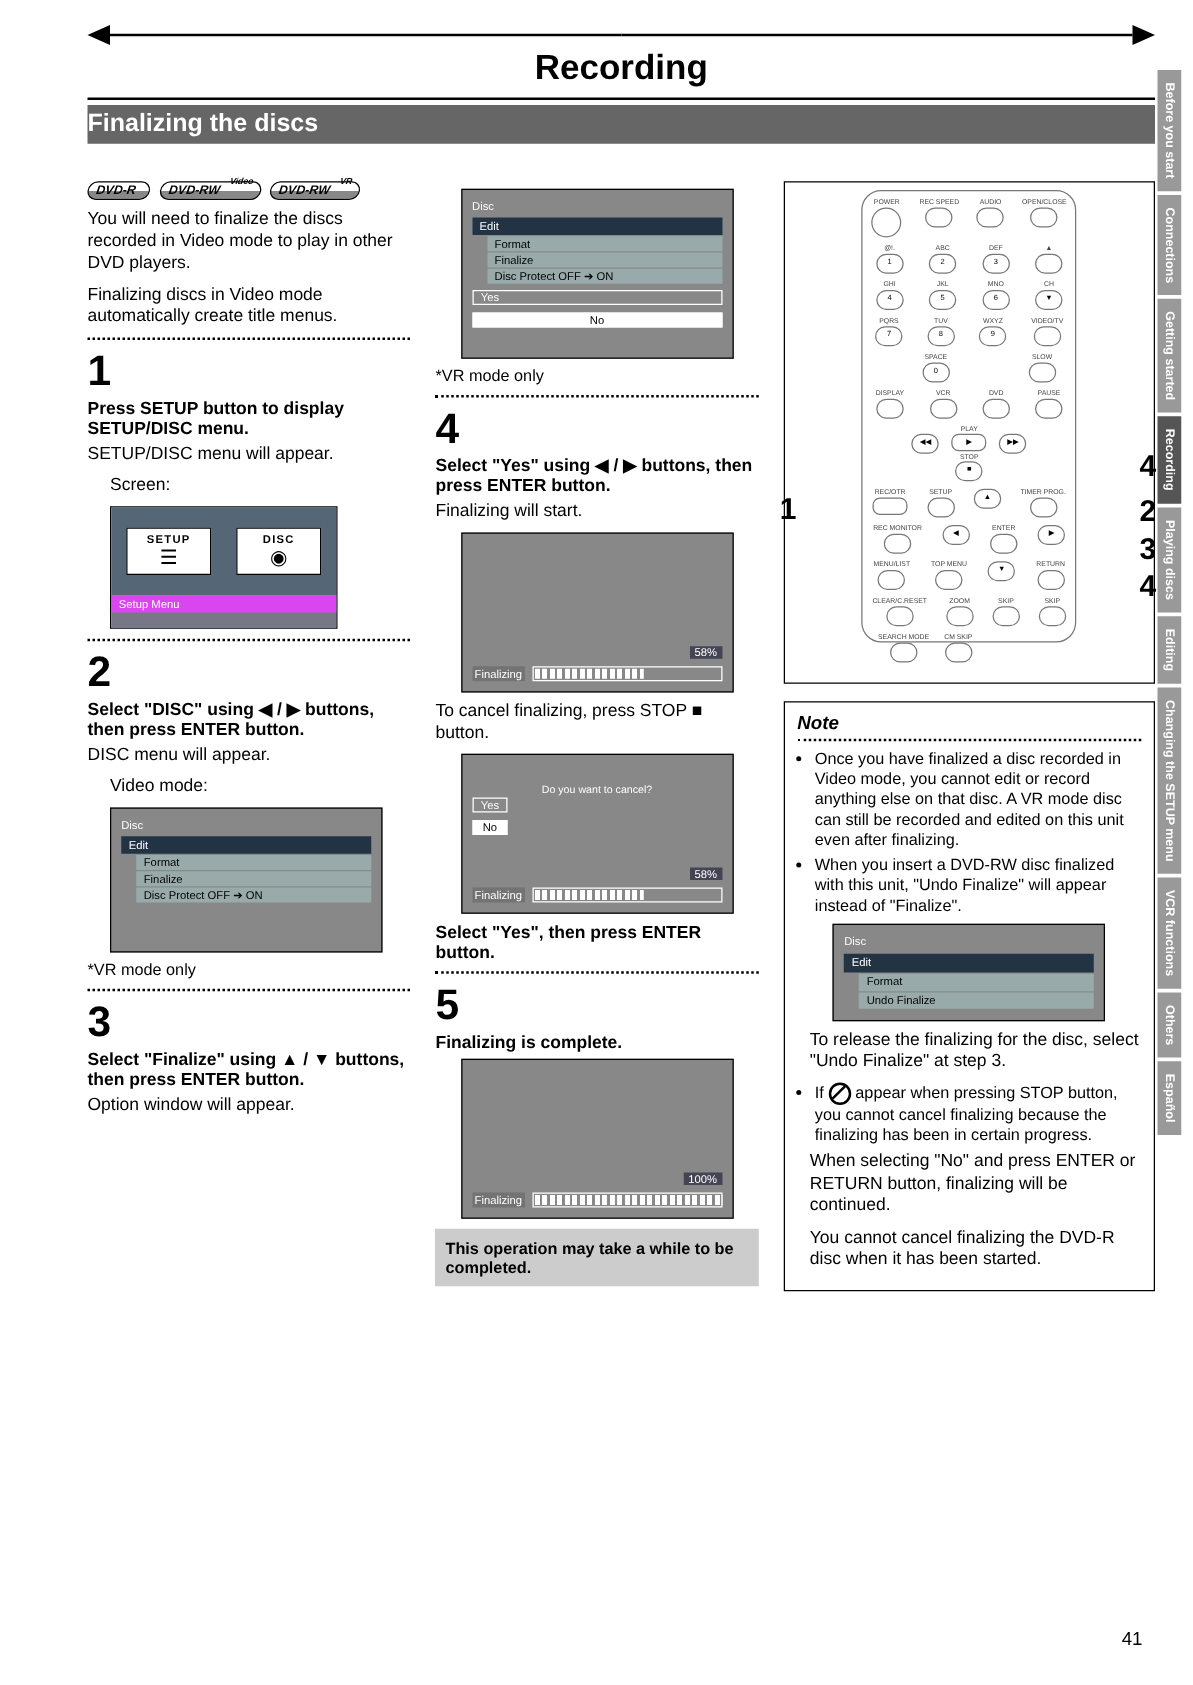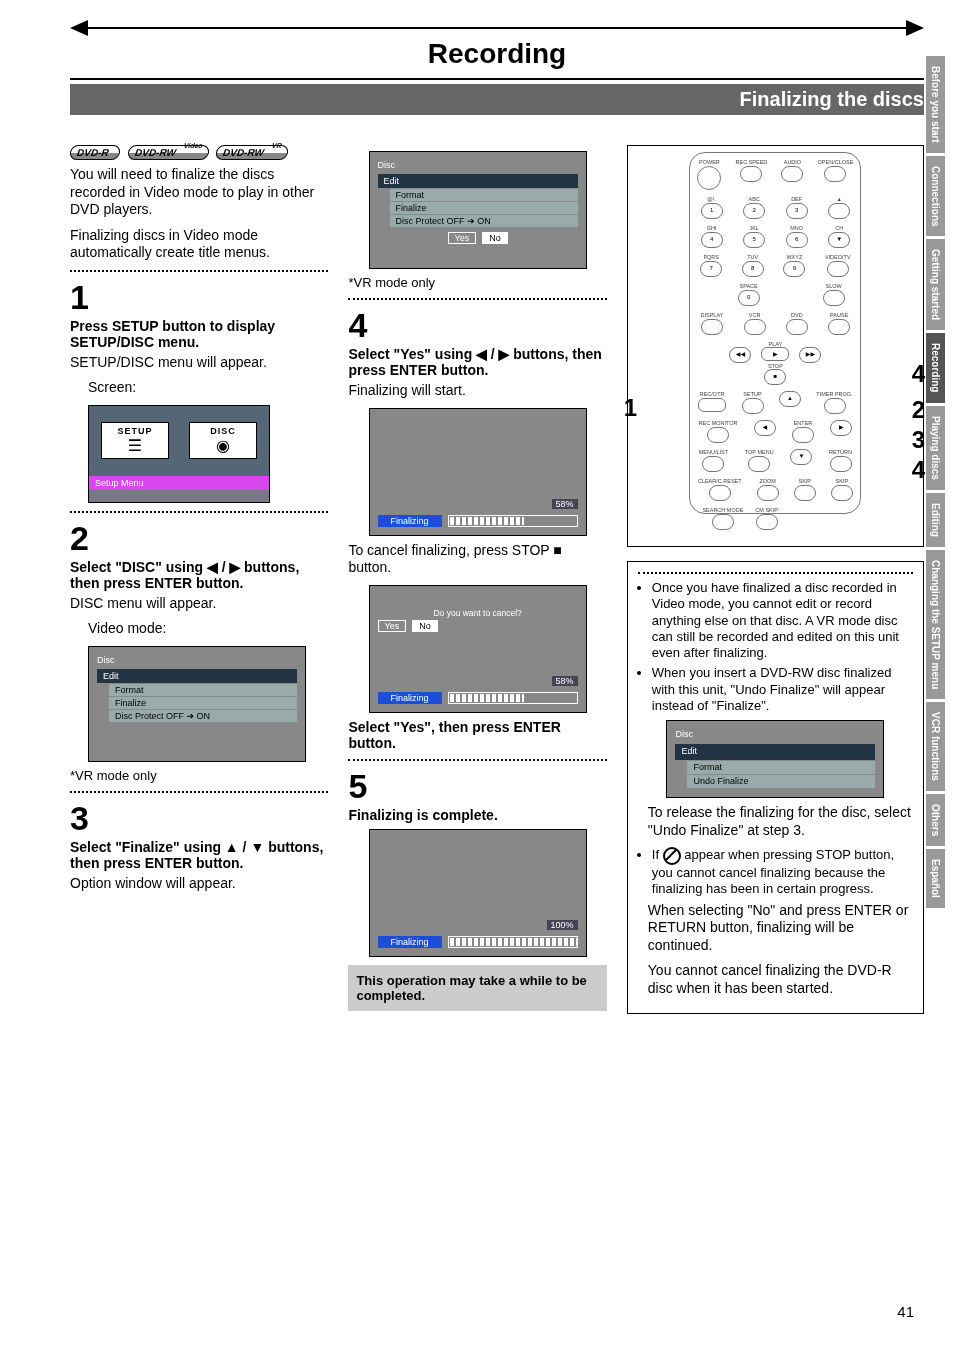--- a/index.html
+++ b/index.html
@@ -9,46 +9,46 @@
   .tab { writing-mode: vertical-rl; background:#999; color:#fff; font-size:10px; padding:10px 4px; margin-bottom:3px; text-align:center; font-weight:bold; }
   .tab.active { background:#555; }
   
   .hdr-rule { border-top:2px solid #000; margin-top:8px; }
   .hdr-title { text-align:center; font-size:28px; font-weight:bold; margin:2px 0 4px; }
   .hdr-arrow { display:flex; align-items:center; }
   .hdr-arrow .line { flex:1; height:2px; background:#000; }
   .hdr-arrow .tip { width:0; height:0; border-top:8px solid transparent; border-bottom:8px solid transparent; }
   .hdr-arrow .tip.l { border-right:18px solid #000; }
   .hdr-arrow .tip.r { border-left:18px solid #000; }
-  .sub-band { background:#666; color:#fff; font-size:20px; font-weight:bold; text-align:right; padding:4px 0; margin-top:4px; }
+  .sub-band { background:#666; color:#fff; font-size:20px; font-weight:bold; text-align:left; padding:4px 0; margin-top:4px; }
   
   .cols { display:flex; gap:20px; margin-top:30px; }
   .col { flex:1; min-width:0; }
   .col3 { flex:1.15; }
   
   .badges { display:flex; gap:8px; margin-bottom:6px; }
   .badge { border:1px solid #000; border-radius:10px; padding:1px 10px 1px 6px; font-size:10px; font-weight:bold; font-style:italic; transform:skewX(-8deg); background:linear-gradient(180deg,#fff 50%,#888 50%); display:inline-flex; align-items:center; gap:3px; }
   .badge .top { font-size:7px; position:relative; top:-7px; left:4px; }
   
   .para { font-size:14px; line-height:1.25; margin-bottom:8px; }
   .dotted { border-top:2px dotted #000; margin:8px 0; }
   .stepnum { font-size:34px; font-weight:bold; line-height:1; }
   .step-title { font-size:14px; font-weight:bold; margin:4px 0; }
   .indent { margin-left:18px; }
   
   .screen { border:1px solid #000; background:#888; padding:8px; margin:6px auto; font-size:9px; color:#fff; }
   .screen .title { color:#fff; margin-bottom:4px; }
   .screen .row { background:#445; padding:2px 6px; margin:1px 0; }
   .screen .row.sel { background:#234; }
   .screen .sub { background:#9aa; color:#000; padding:1px 6px; margin:1px 0 1px 12px; }
-  .yn { display:inline-flex; gap:6px; margin-top:4px; justify-content:center; width:100%; }
+  .yn { display:inline-flex; gap:6px; margin-top:4px; justify-content:center; width:100%;flex-direction:column; }
   .yn span { border:1px solid #fff; padding:0 6px; font-size:9px; }
   .yn span.sel { background:#fff; color:#000;text-align:center; }
   .progress { display:flex; align-items:center; gap:6px; margin-top:10px; }
-  .progress .label { background:#1d4ed8; padding:1px 13px; font-size:9px; }
+  .progress .label { background:#737373; padding:1px 2px; font-size:9px; }
   .progress .bar { flex:1; height:10px; border:1px solid #fff; position:relative; }
   .progress .fill { position:absolute; left:1px; top:1px; bottom:1px; background:repeating-linear-gradient(90deg,#fff 0 4px,transparent 4px 6px); }
   .pct { text-align:right; font-size:9px; margin-top:-4px; margin-bottom:-4px; color:#fff; background:#445; display:inline-block; float:right; padding:0 4px;margin-left:28px; }
   
   .setup-screen { border:1px solid #000; width:180px; margin:6px 0 6px 18px; padding:0; }
   .setup-top { background:#567; height:70px; display:flex; gap:20px; align-items:center; justify-content:center; }
   .setup-box { background:#fff; border:1px solid #000; width:60px; text-align:center; padding:3px; }
   .setup-box .lbl { font-size:9px; font-weight:bold; letter-spacing:1px; }
   .setup-box .ico { font-size:16px; }
   .setup-bottom { background:#778; }
@@ -434,20 +434,21 @@
               </div>
             <div class="rcol">
                 <div class="rlbl">CM SKIP</div>
                 <div class="rbtn"></div>
               </div>
           </div>
         </div>
       </div>
 
       <div class="note-box">
+        <div class="note-title">Note</div>
         <div class="dotted" style="margin:2px 0 6px"></div>
         <ul>
           <li>Once you have finalized a disc recorded in Video mode, you cannot edit or record anything else on that disc. A VR mode disc can still be recorded and edited on this unit even after finalizing.</li>
           <li>When you insert a DVD-RW disc finalized with this unit, "Undo Finalize" will appear instead of "Finalize".</li>
         </ul>
         <div class="screen" style="width:200px;color:#fff">
           <div class="title">Disc</div>
           <div class="row sel">Edit</div>
           <div class="sub">Format</div>
           <div class="sub">Undo Finalize</div>

